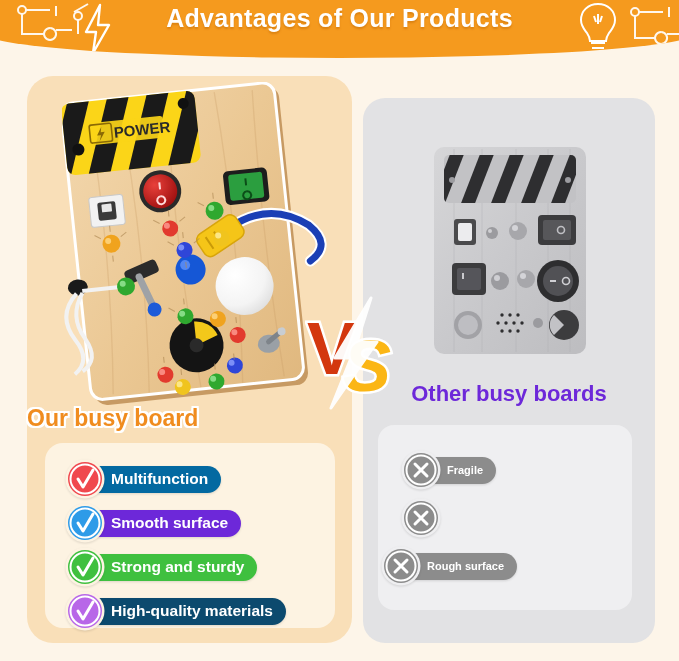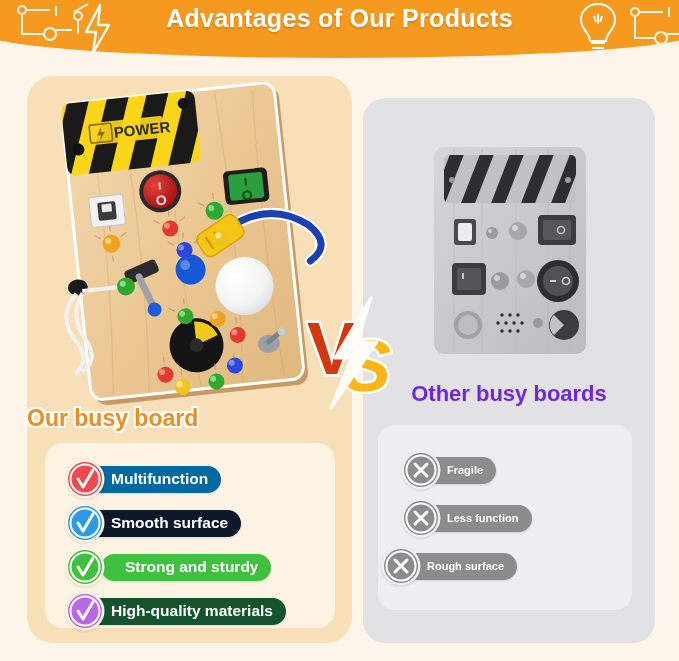--- a/index.html
+++ b/index.html
@@ -294,41 +294,41 @@
   <span class="pill glow" style="background:#0369a1;">Multifunction</span>
 </div>
 
 <div class="pill-row" style="left:68px;top:506px;">
   <span class="badge glow" style="background:#2E9BE8;">
     <svg width="34" height="34" viewBox="0 0 34 34">
       <circle cx="17" cy="17" r="14.5" fill="none" stroke="#FFFFFF" stroke-width="2"></circle>
       <path d="M10 17 L15 25 L25 8" fill="none" stroke="#FFFFFF" stroke-width="3" stroke-linecap="round" stroke-linejoin="round"></path>
     </svg>
   </span>
-  <span class="pill glow" style="background:#0f172a;">Smooth surface</span>
-</div>
-
-<div class="pill-row" style="left:68px;top:550px;gap:14px;">
+  <span class="pill glow" style="background:#6d28d9;">Smooth surface</span>
+</div>
+
+<div class="pill-row" style="left:68px;top:550px;">
   <span class="badge glow" style="background:#3FC03F;">
     <svg width="34" height="34" viewBox="0 0 34 34">
       <circle cx="17" cy="17" r="14.5" fill="none" stroke="#FFFFFF" stroke-width="2"></circle>
       <path d="M10 17 L15 25 L25 8" fill="none" stroke="#FFFFFF" stroke-width="3" stroke-linecap="round" stroke-linejoin="round"></path>
     </svg>
   </span>
   <span class="pill glow" style="background:#3FC03F;">Strong and sturdy</span>
 </div>
 
 <div class="pill-row" style="left:68px;top:594px;">
   <span class="badge glow" style="background:#B867E8;">
     <svg width="34" height="34" viewBox="0 0 34 34">
       <circle cx="17" cy="17" r="14.5" fill="none" stroke="#FFFFFF" stroke-width="2"></circle>
       <path d="M10 17 L15 25 L25 8" fill="none" stroke="#FFFFFF" stroke-width="3" stroke-linecap="round" stroke-linejoin="round"></path>
     </svg>
   </span>
-  <span class="pill glow" style="background:#14532d;">High-quality materials</span>
+  <span class="pill glow" style="background:#0c4a6e;">High-quality materials</span>
 </div>
 
 <div class="card-right"></div>
 
 <svg class="board-other" viewBox="0 0 160 215">
   <defs>
     <linearGradient id="greyb" x1="0" y1="0" x2="1" y2="1">
       <stop offset="0" stop-color="#D6D6D8"></stop>
         <stop offset=".5" stop-color="#C9C9CC"></stop>
       <stop offset="1" stop-color="#BDBDC0"></stop>
@@ -414,21 +414,20 @@
   <span class="pill pill-grey glow" style="background:#8C8C8C;">Fragile</span>
 </div>
 
 <div class="pill-row" style="left:404px;top:501px;">
   <span class="badge badge-grey glow" style="background:#8C8C8C;">
     <svg width="34" height="34" viewBox="0 0 34 34">
       <circle cx="17" cy="17" r="14.5" fill="none" stroke="#FFFFFF" stroke-width="2"></circle>
       <path d="M11 11 L23 23 M23 11 L11 23" stroke="#FFFFFF" stroke-width="3" stroke-linecap="round"></path>
     </svg>
   </span>
-  <span class="pill pill-grey glow" style="background:#8C8C8C;">Less function</span>
 </div>
 
 <div class="pill-row" style="left:384px;top:549px;">
   <span class="badge badge-grey glow" style="background:#8C8C8C;">
     <svg width="34" height="34" viewBox="0 0 34 34">
       <circle cx="17" cy="17" r="14.5" fill="none" stroke="#FFFFFF" stroke-width="2"></circle>
       <path d="M11 11 L23 23 M23 11 L11 23" stroke="#FFFFFF" stroke-width="3" stroke-linecap="round"></path>
     </svg>
   </span>
   <span class="pill pill-grey glow" style="background:#8C8C8C;">Rough surface</span>

